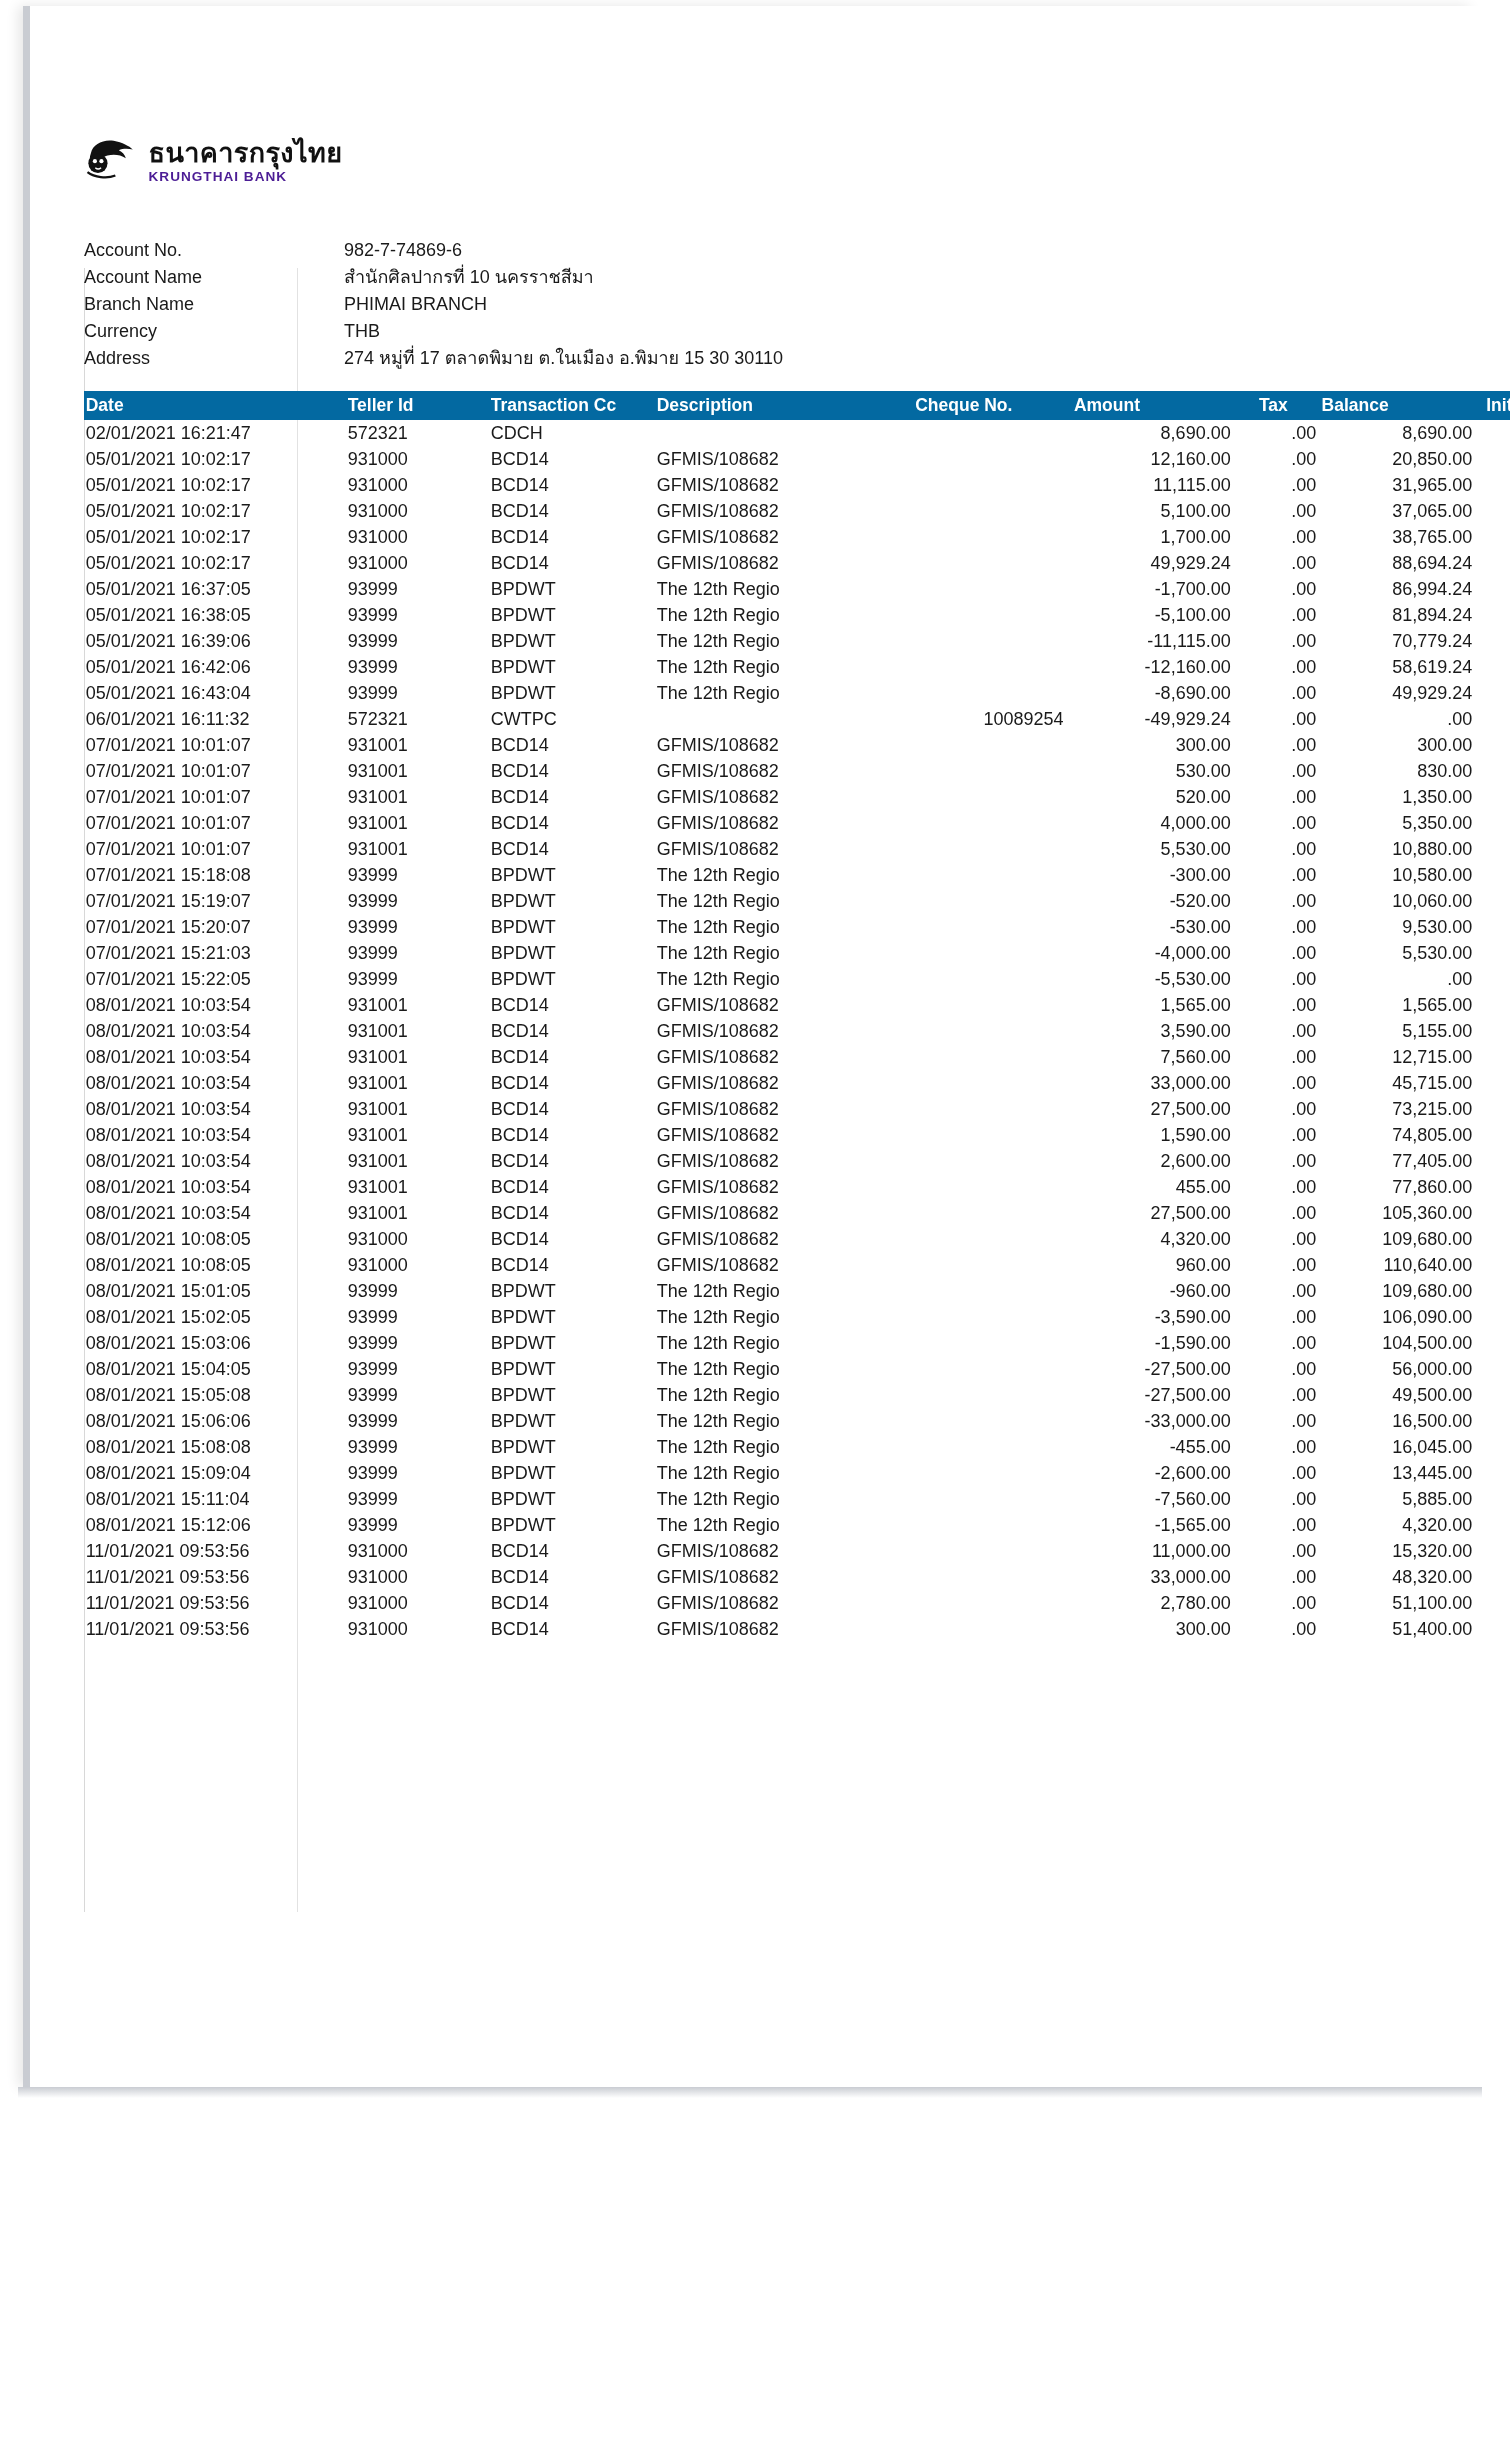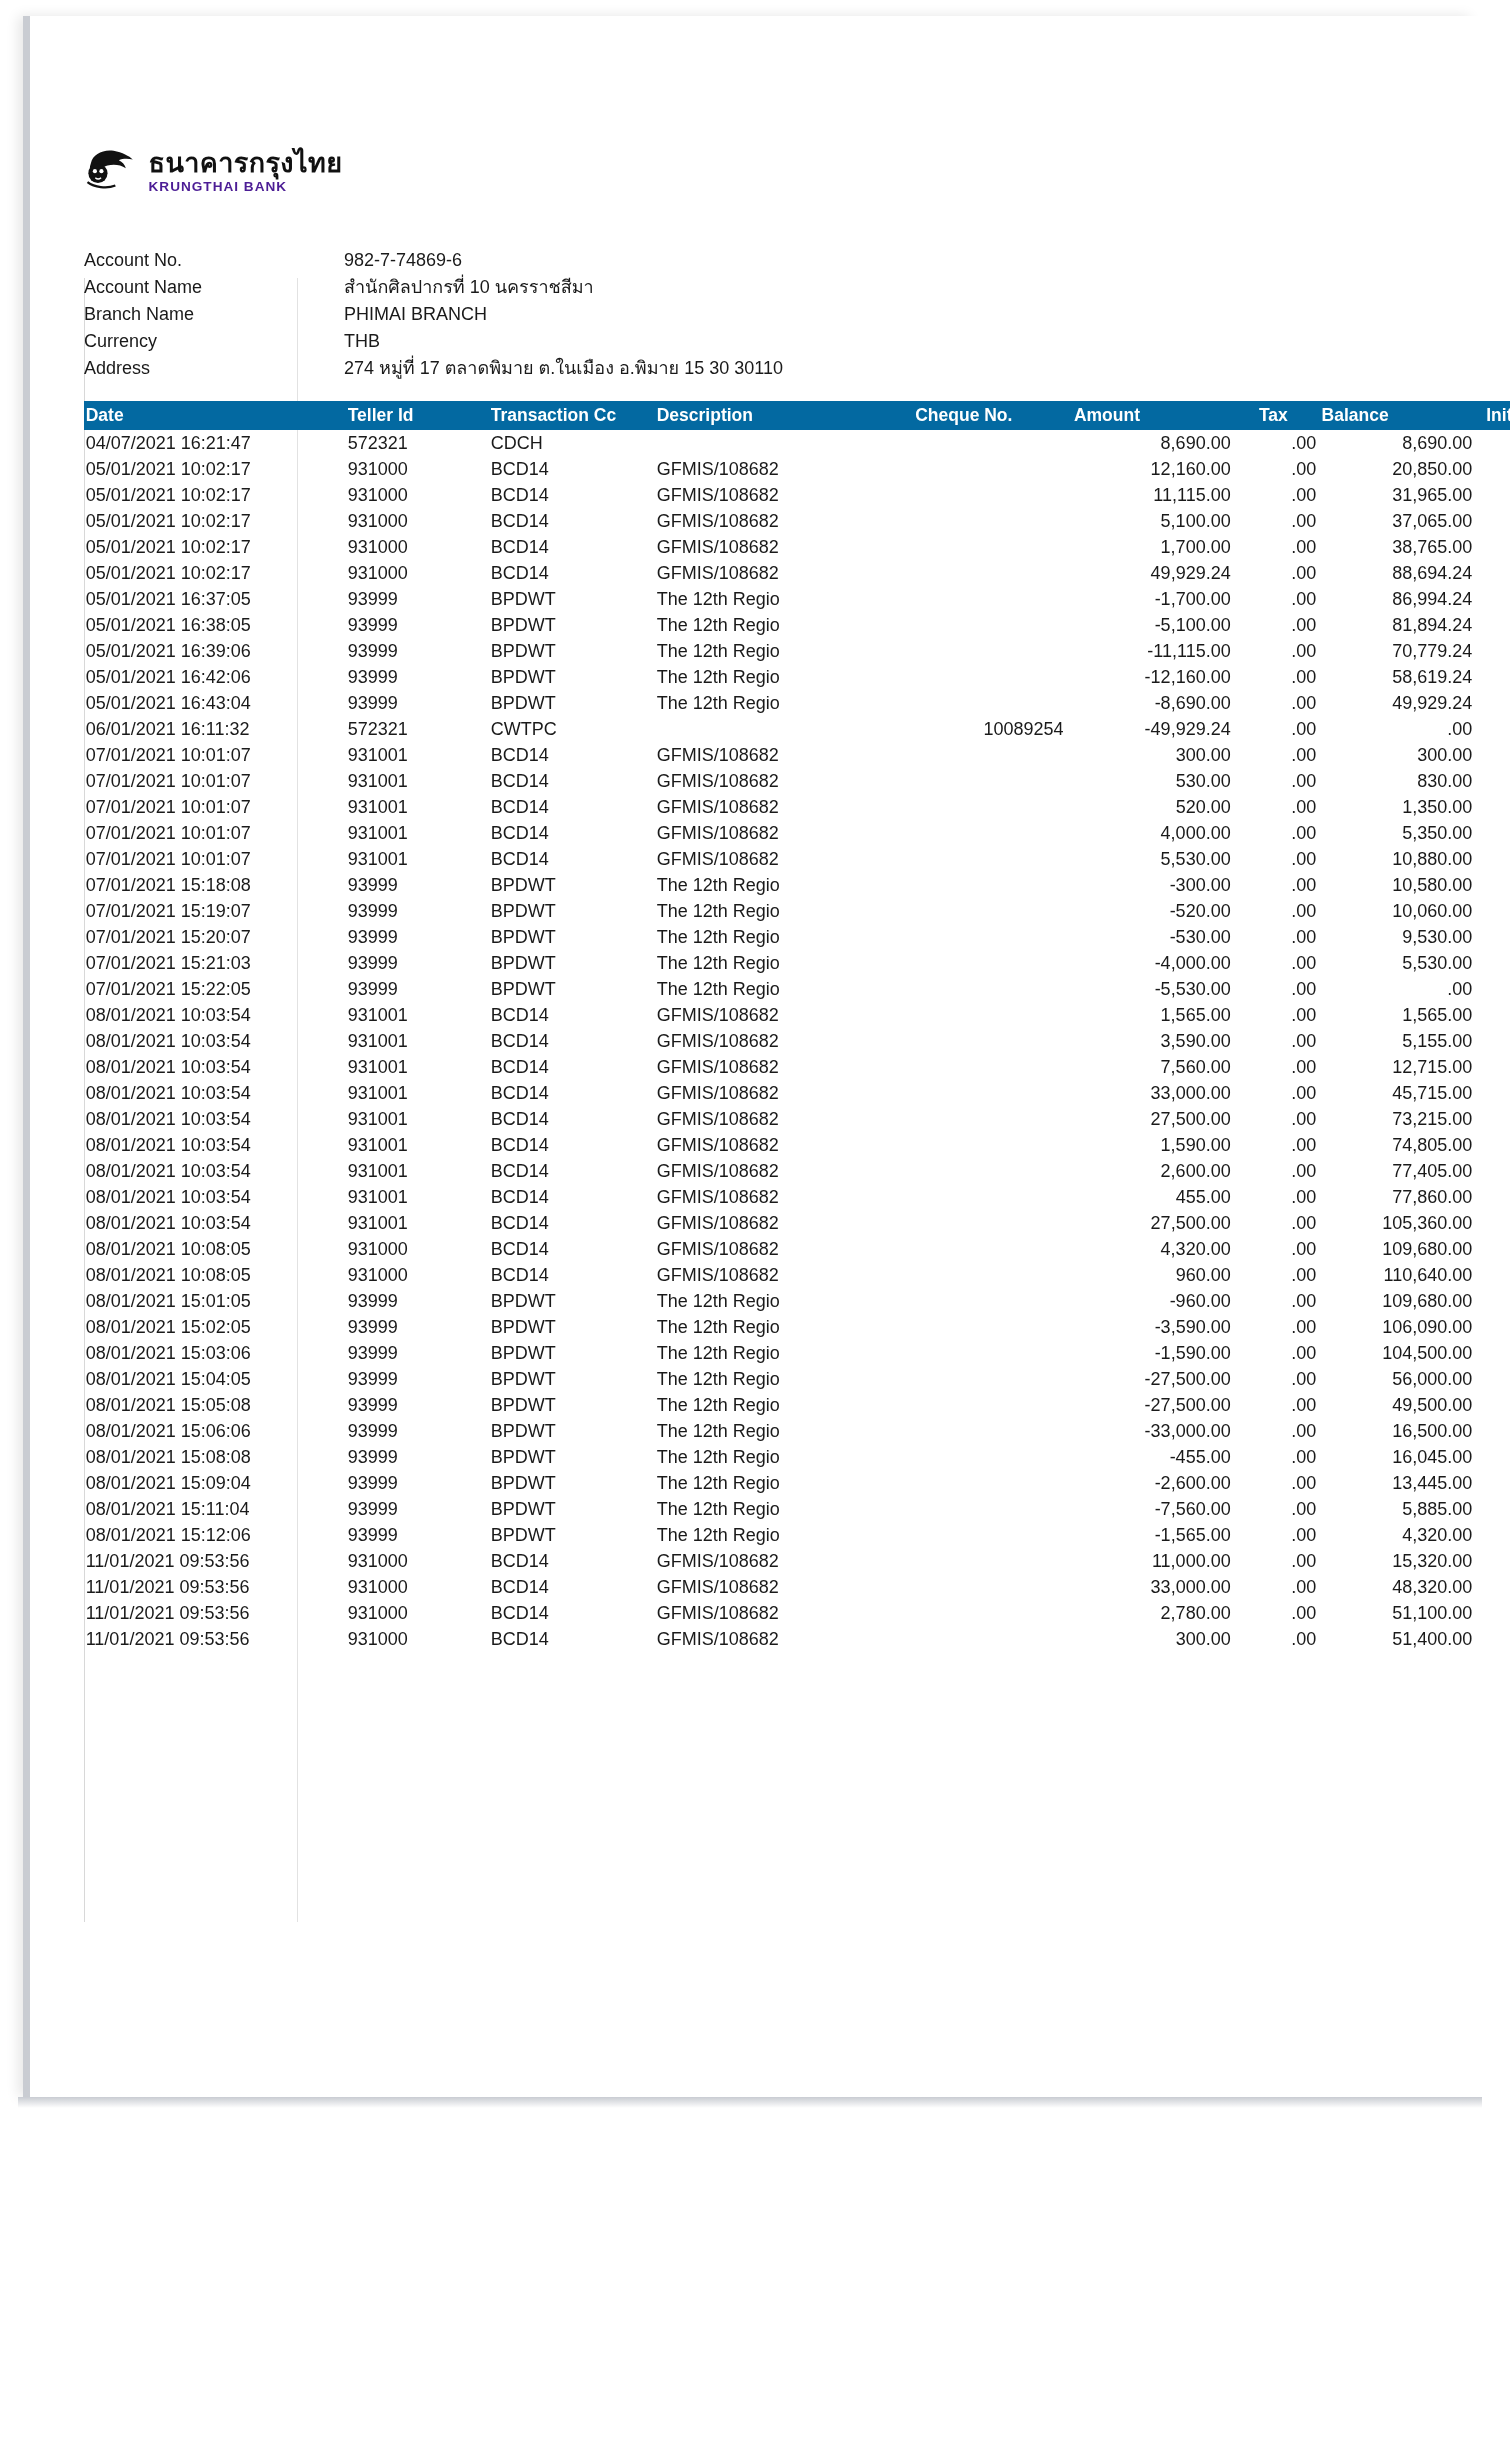--- a/index.html
+++ b/index.html
@@ -13,21 +13,21 @@
     font-family: "Liberation Sans", sans-serif;
     color: #1a1a1a;
     position: relative;
     overflow: hidden;
   }
 
   
   .sheet {
     position: absolute;
     left: 30px;
-    top: 16px;
+    top: 6px;
     width: 1452px;
     height: 2081px;
     background: #ffffff;
     box-shadow: -7px 0 0 0 #c9ccd2, -12.2px 0 12.2px 0 rgba(0,0,0,0.10);
   }
   .sheet:after {
     content: "";
     position: absolute;
     left: -12.2px;
     bottom: -10.5px;
@@ -217,21 +217,21 @@
           <th class="c-desc">Description</th>
           <th class="c-cheque">Cheque No.</th>
           <th class="c-amount">Amount</th>
           <th class="c-tax">Tax</th>
           <th class="c-bal">Balance</th>
           <th class="c-init">Init Br.</th>
         </tr>
       </thead>
       <tbody id="stmt-body">
           <tr>
-            <td class="c-date">04/07/2021 16:21:47</td>
+            <td class="c-date">02/01/2021 16:21:47</td>
             <td class="c-teller">572321</td>
             <td class="c-tcode">CDCH</td>
             <td class="c-desc"></td>
             <td class="c-cheque"></td>
             <td class="c-amount">8,690.00</td>
             <td class="c-tax">.00</td>
             <td class="c-bal">8,690.00</td>
             <td class="c-init">1170</td>
           </tr>
           <tr>

